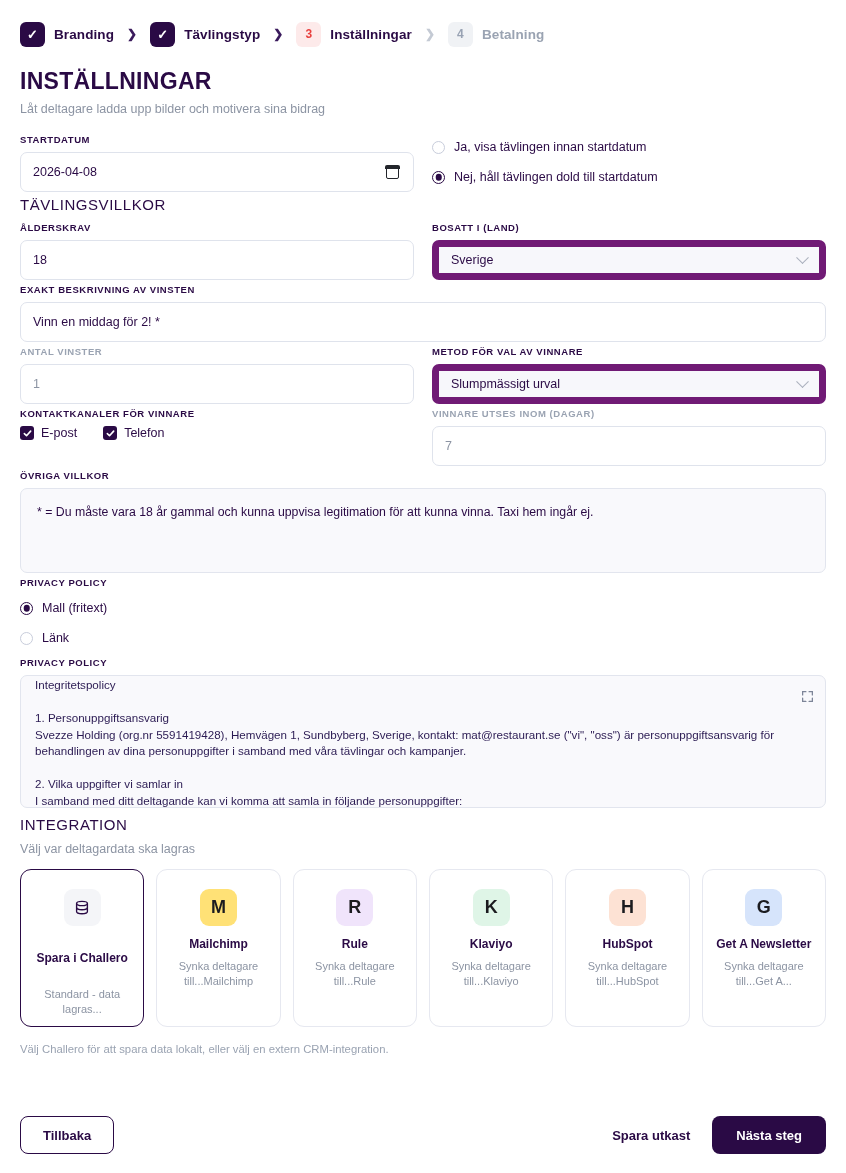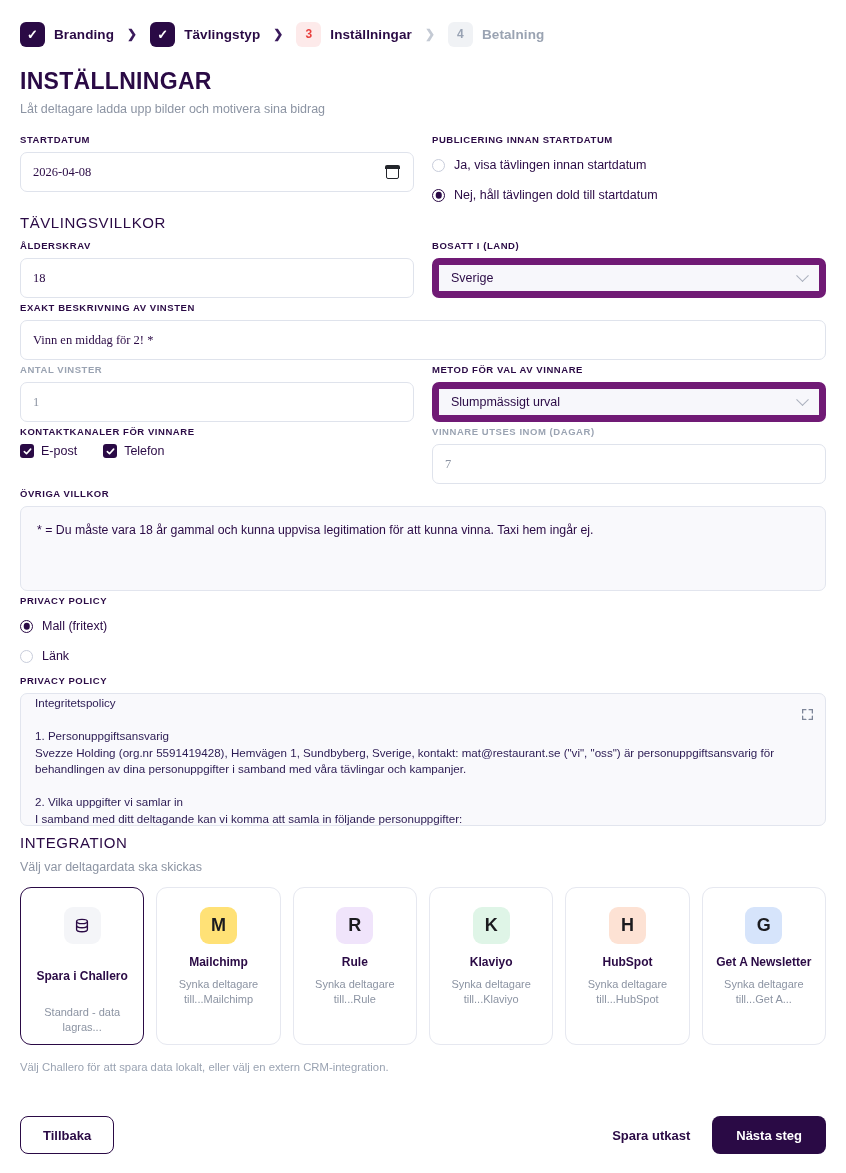--- a/index.html
+++ b/index.html
@@ -85,21 +85,21 @@
     text-transform: uppercase;
     margin-bottom: 9px;
   }
 
   .inp {
     width: 100%;
     height: 38px;
     border: 1px solid #dfe3ec;
     border-radius: 7px;
     background: #ffffff;
-    font-family: Liberation Serif, serif;
+    font-family: Liberation Sans, sans-serif;
     font-size: 12.5px;
     color: #2a0a45;
     padding: 0 12px;
     display: flex;
     align-items: center;
   }
   .inp.muted-val { color: #8c94a3; }
   .inp.tall { height: 40px; }
 
   .date-inp {
@@ -326,21 +326,20 @@
         <div class="field">
           <label class="fl">STARTDATUM</label>
           <div class="inp date-inp">
             <span>2026-04-08</span>
             <span class="cal-ic"></span>
           </div>
         </div>
       </div>
       <div class="col">
         <div class="field">
-          <label class="fl">PUBLICERING INNAN STARTDATUM</label>
           <div class="radio-group">
             <div class="radio-row">
               <span class="radio"></span>
               <span class="radio-label">Ja, visa tävlingen innan startdatum</span>
             </div>
             <div class="radio-row">
               <span class="radio on"></span>
               <span class="radio-label">Nej, håll tävlingen dold till startdatum</span>
             </div>
           </div>
@@ -467,21 +466,21 @@
             <path d="M6 14 H2 V10"></path>
             <path d="M10 14 H14 V10"></path>
         </svg>
       </div>
     </div>
 
   </div>
 
   <div class="int-head">
     <div class="sect-label">INTEGRATION</div>
-    <div class="int-sub">Välj var deltagardata ska skickas</div>
+    <div class="int-sub">Välj var deltagardata ska lagras</div>
   </div>
 
   <div class="cards">
     <div class="card selected">
       <div class="card-ic" style="background:#f4f5f8">
         <svg width="18" height="18" viewBox="0 0 20 20" fill="none" stroke="#2a0a45" stroke-width="1.5">
           <ellipse cx="10" cy="5" rx="6" ry="2.4"></ellipse>
           <path d="M4 5 v4.5 c0 1.33 2.69 2.4 6 2.4 s6-1.07 6-2.4 V5"></path>
           <path d="M4 9.5 v4.5 c0 1.33 2.69 2.4 6 2.4 s6-1.07 6-2.4 V9.5"></path>
         </svg>

